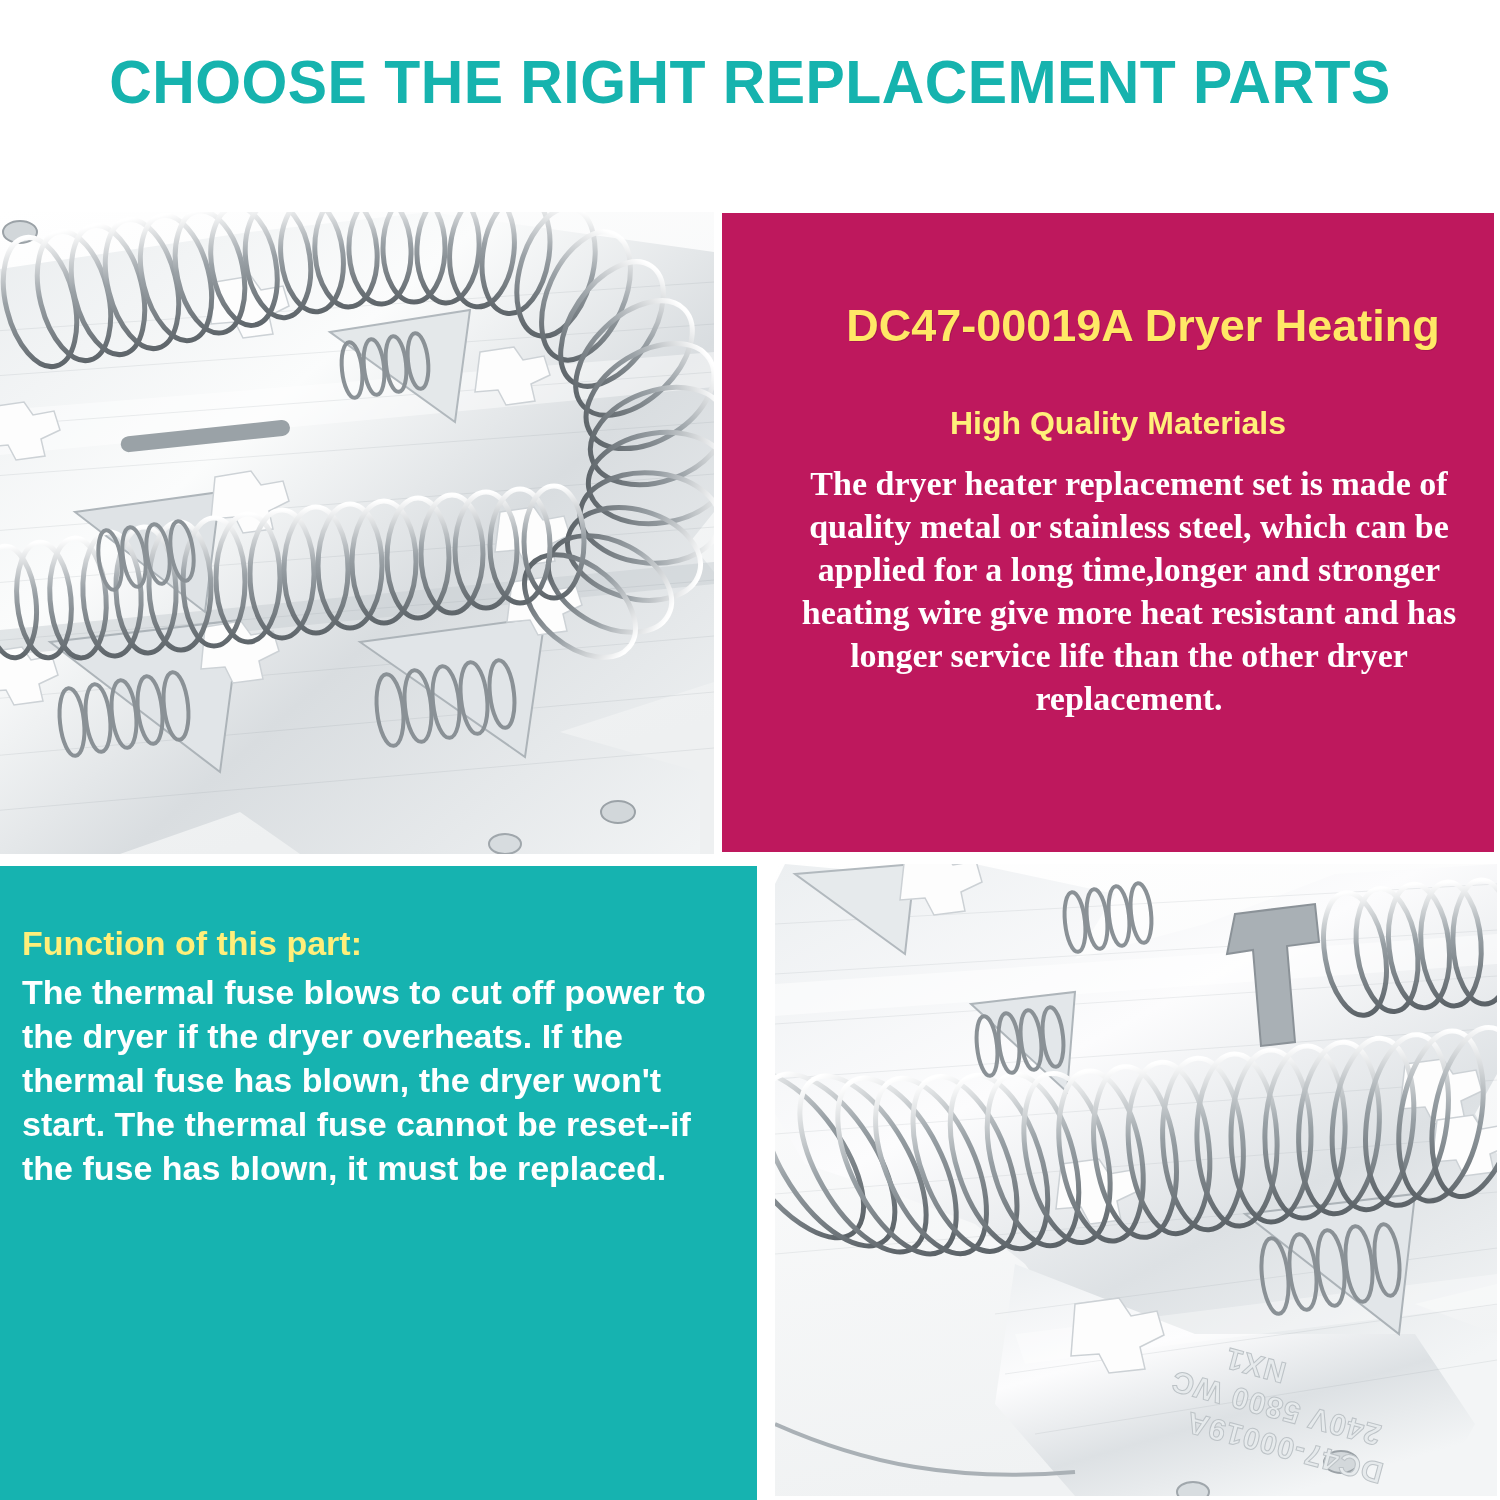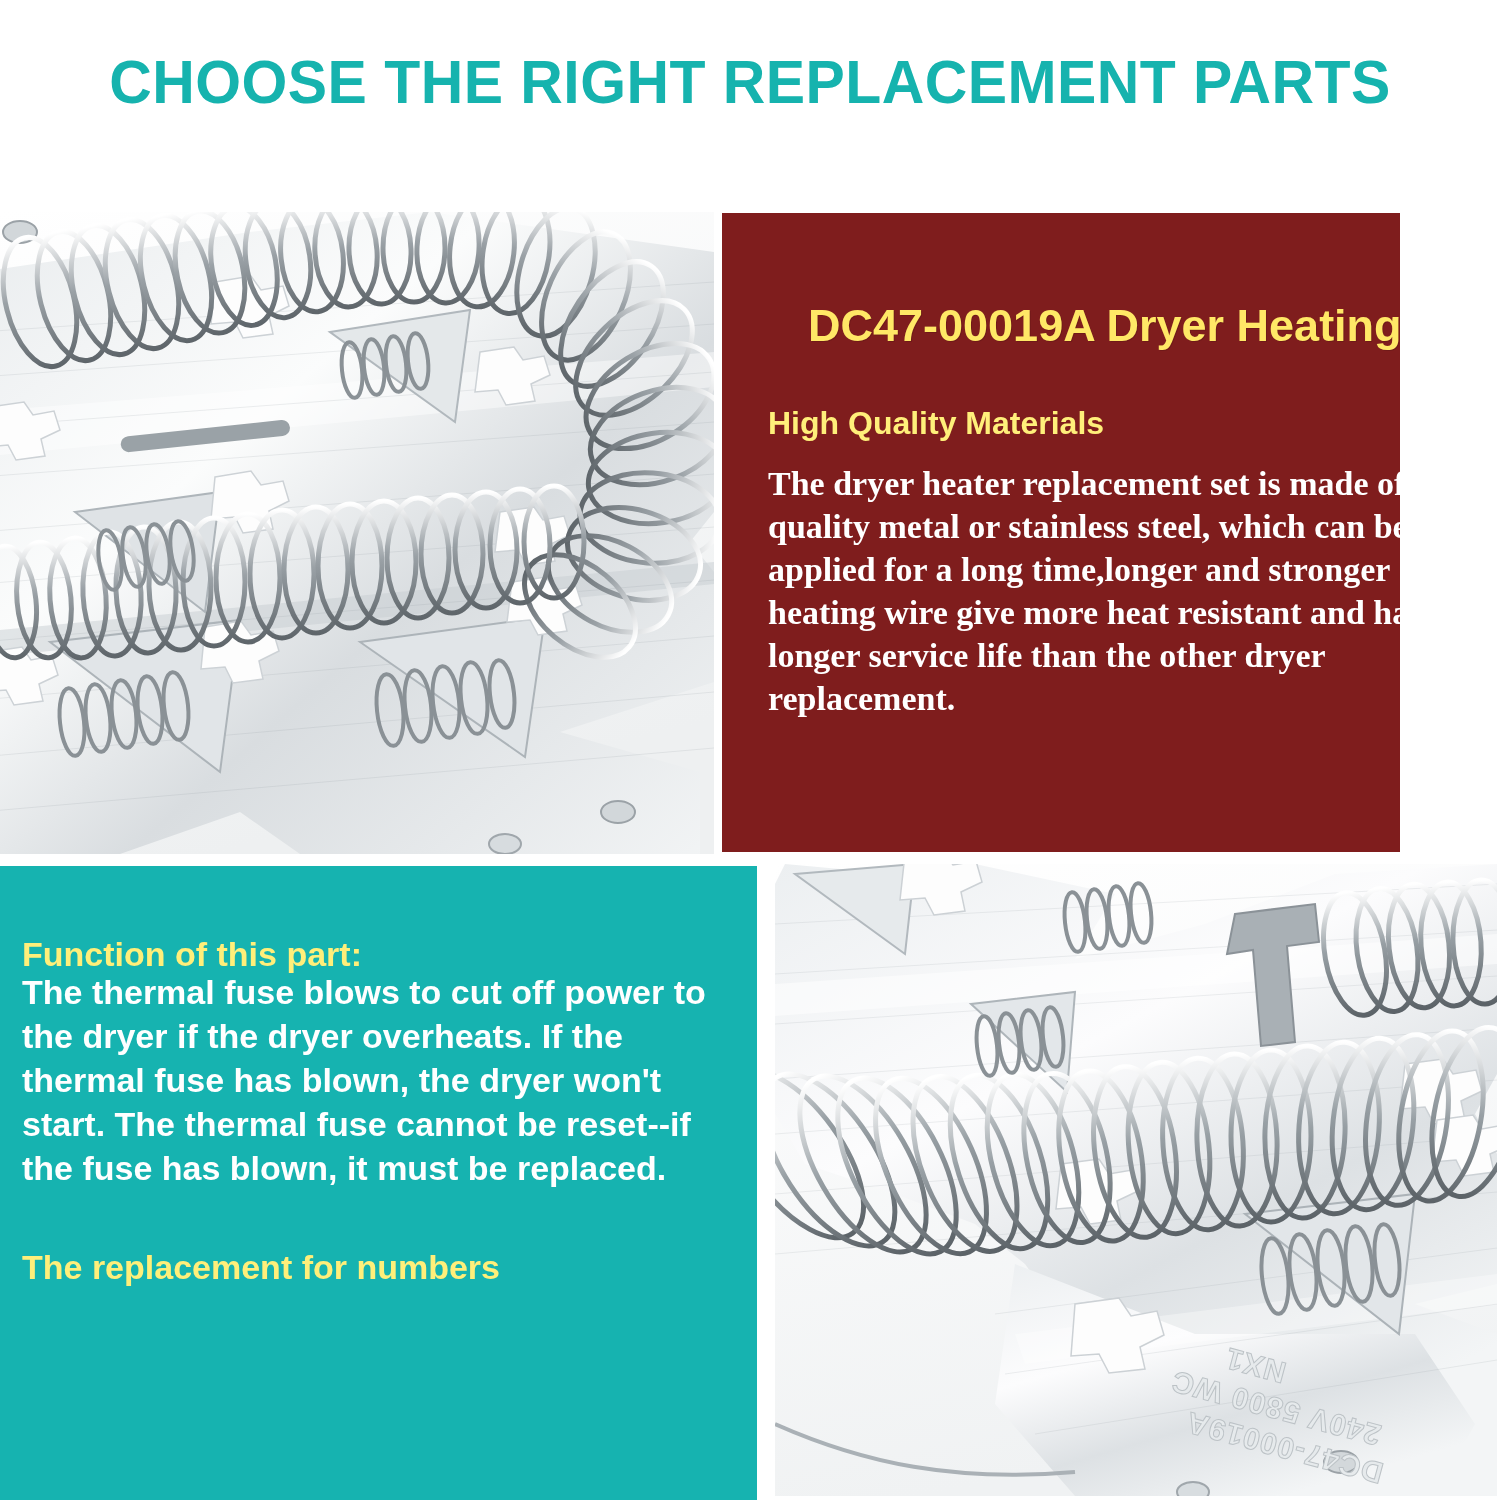--- a/index.html
+++ b/index.html
@@ -40,23 +40,24 @@
     top: 212px;
     width: 714px;
     height: 642px;
     overflow: hidden;
     background: #f4f5f6;
   }
   #top-info-panel {
     position: absolute;
     left: 722px;
     top: 213px;
-    width: 678px;
+    width: 772px;
     height: 639px;
-    background: #7f1d1d;
+    background: #be185d;
+    text-align: center;
   }
 
   
   #bottom-info-panel {
     position: absolute;
     left: 0;
     top: 866px;
     width: 757px;
     height: 634px;
     background: #16b3b0;
@@ -115,21 +116,20 @@
     font-family: Liberation Serif, serif;
   }
 
   #bottom-function-heading {
     position: absolute;
     left: 22px;
     top: 56px;
     width: 700px;
     font-size: 34px;
     line-height: 42px;
-    margin-top: 11px;
   }
   #bottom-function-body {
     position: absolute;
     left: 22px;
     top: 104px;
     width: 728px;
     font-size: 34px;
     line-height: 44px;
   }
   #bottom-replacement-heading {
@@ -316,21 +316,20 @@
 
 <div id="top-info-panel">
   <div id="top-info-title" class="panel-title">DC47-00019A Dryer Heating</div>
   <div id="top-info-subtitle" class="panel-subtitle">High Quality Materials</div>
   <div id="top-info-body" class="panel-body">The dryer heater replacement set is made of quality metal or stainless steel, which can be applied for a long time,longer and stronger heating wire give more heat resistant and has longer service life than the other dryer replacement.</div>
 </div>
 
 <div id="bottom-info-panel">
   <div id="bottom-function-heading" class="panel-subtitle">Function of this part:</div>
   <div id="bottom-function-body" class="panel-body">The thermal fuse blows to cut off power to the dryer if the dryer overheats. If the thermal fuse has blown, the dryer won't start. The thermal fuse cannot be reset--if the fuse has blown, it must be replaced.</div>
-  <div id="bottom-replacement-heading" class="panel-subtitle">The replacement for numbers</div>
 </div>
 
 <div id="bottom-product-photo">
   <svg class="photo-svg" viewBox="0 0 722 632" preserveAspectRatio="xMidYMid slice">
     <defs>
       <linearGradient id="plateGradB" x1="0" y1="0" x2="0.6" y2="1">
         <stop offset="0%" stop-color="#eceff1"></stop>
         <stop offset="40%" stop-color="#fcfcfd"></stop>
         <stop offset="70%" stop-color="#dde1e4"></stop>
         <stop offset="100%" stop-color="#f3f5f6"></stop>

